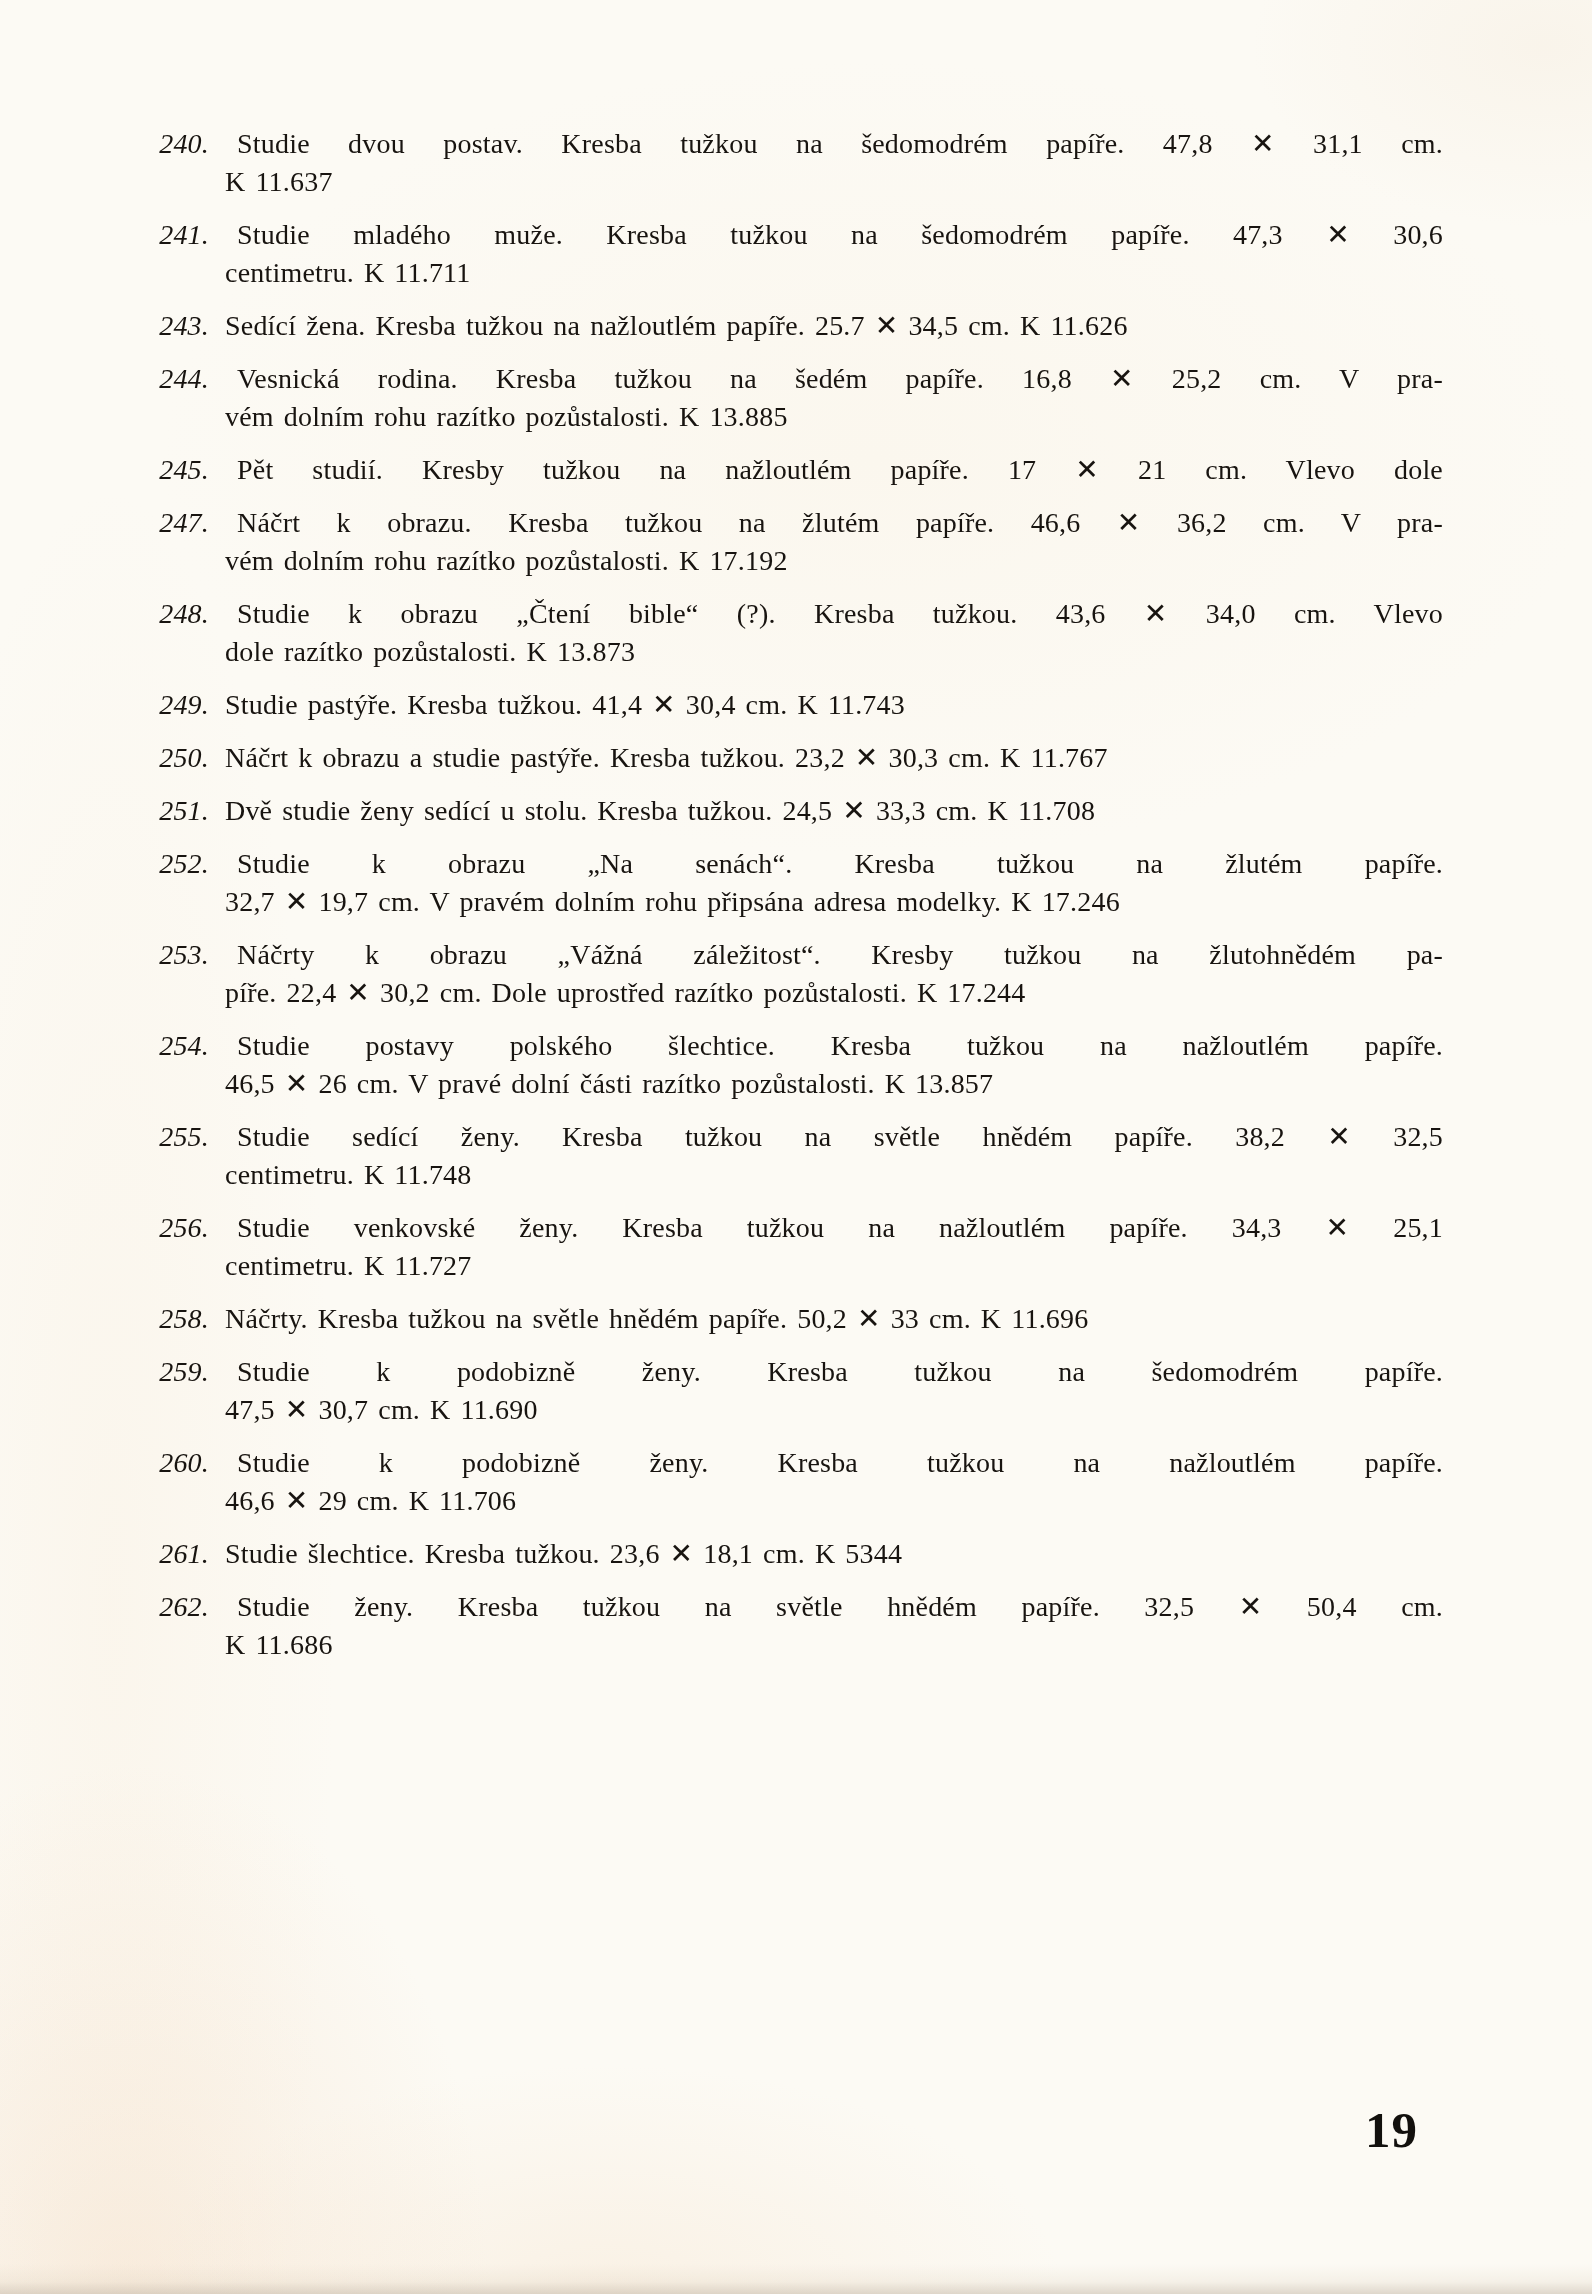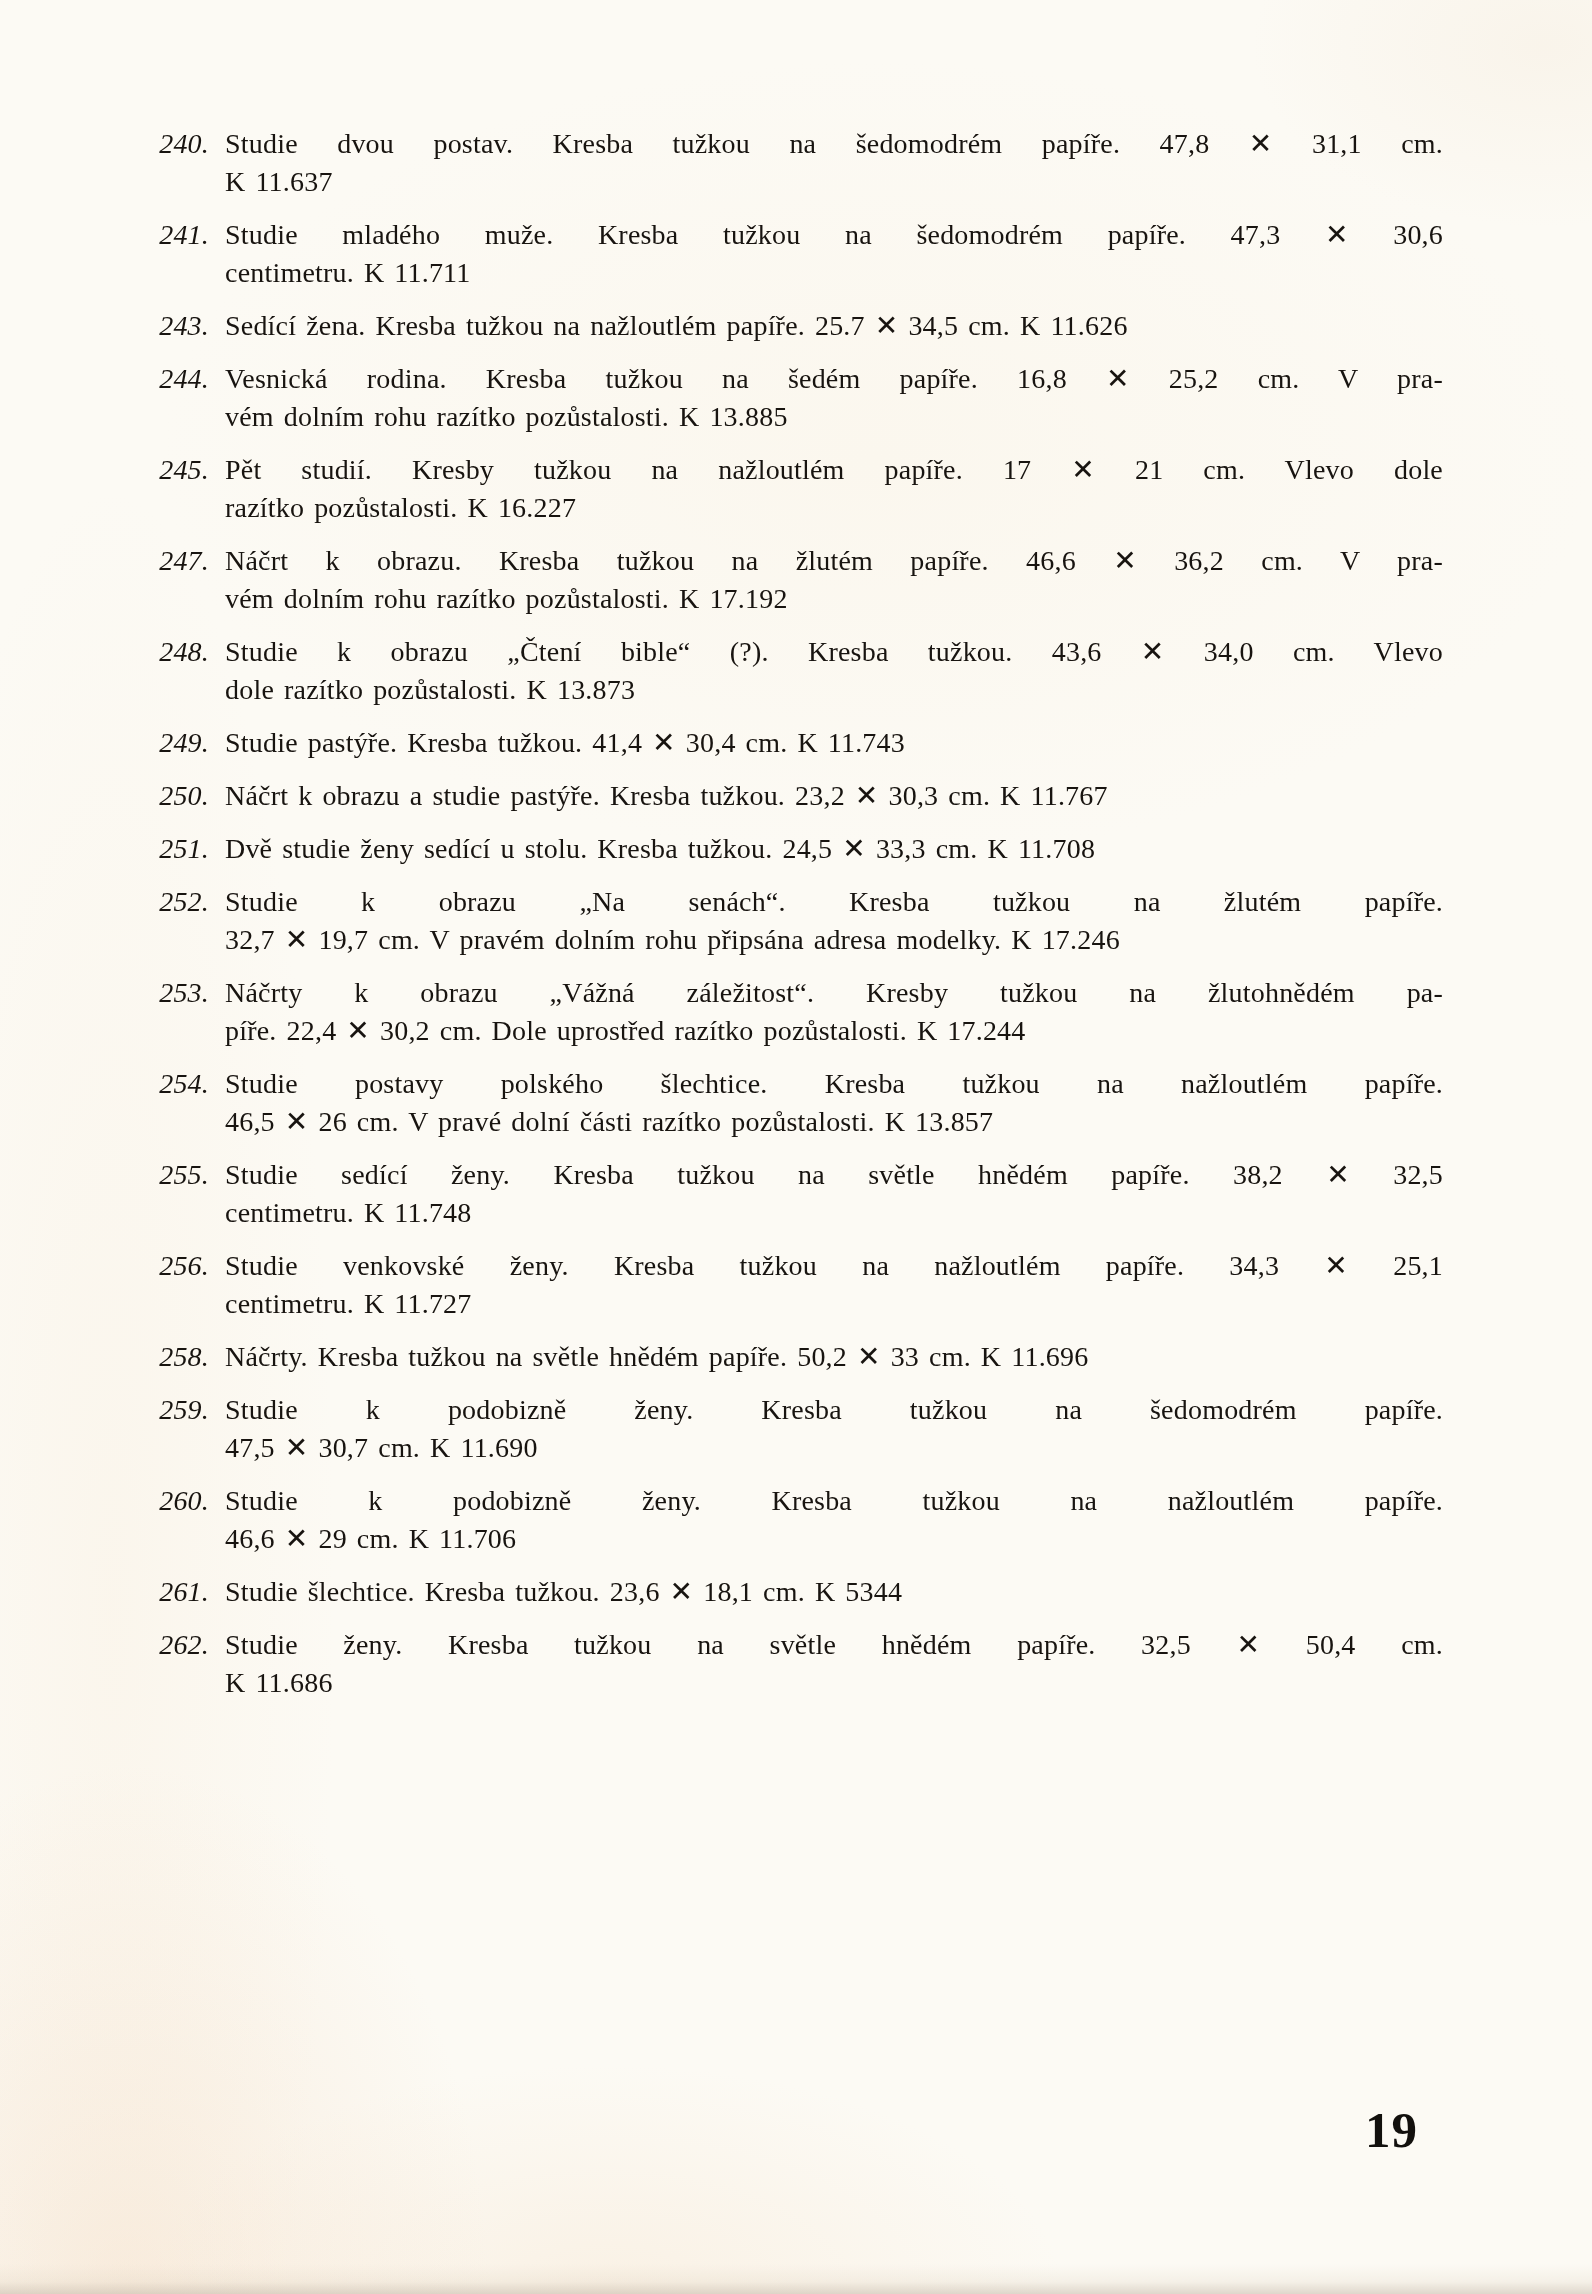--- a/index.html
+++ b/index.html
@@ -46,20 +46,21 @@
   }
   .entry-text {
     flex: 1;
     margin-left: 16px;
     min-width: 0;
   }
   .line { text-align: left; }
   .jline {
     text-align: justify;
     text-align-last: justify;
+    margin-left: 12px;
   }
   .page-number {
     position: absolute;
     left: 1365px;
     top: 2101px;
     font-size: 51px;
     font-weight: bold;
     letter-spacing: 1px;
     color: #12100d;
   }
@@ -98,21 +99,20 @@
     <div class="entry-text">
           <div class="line jline">Vesnická rodina. Kresba tužkou na šedém papíře. 16,8 ✕ 25,2 cm. V pra-</div>
           <div class="line">vém dolním rohu razítko pozůstalosti. K 13.885</div>
         </div>
   </div>
 
   <div class="entry">
     <span class="entry-no">245.</span>
     <div class="entry-text">
           <div class="line jline">Pět studií. Kresby tužkou na nažloutlém papíře. 17 ✕ 21 cm. Vlevo dole</div>
-          <div class="line">razítko pozůstalosti. K 16.227</div>
         </div>
   </div>
 
 
   <div class="entry">
     <span class="entry-no">247.</span>
     <div class="entry-text">
           <div class="line jline">Náčrt k obrazu. Kresba tužkou na žlutém papíře. 46,6 ✕ 36,2 cm. V pra-</div>
           <div class="line">vém dolním rohu razítko pozůstalosti. K 17.192</div>
         </div>

